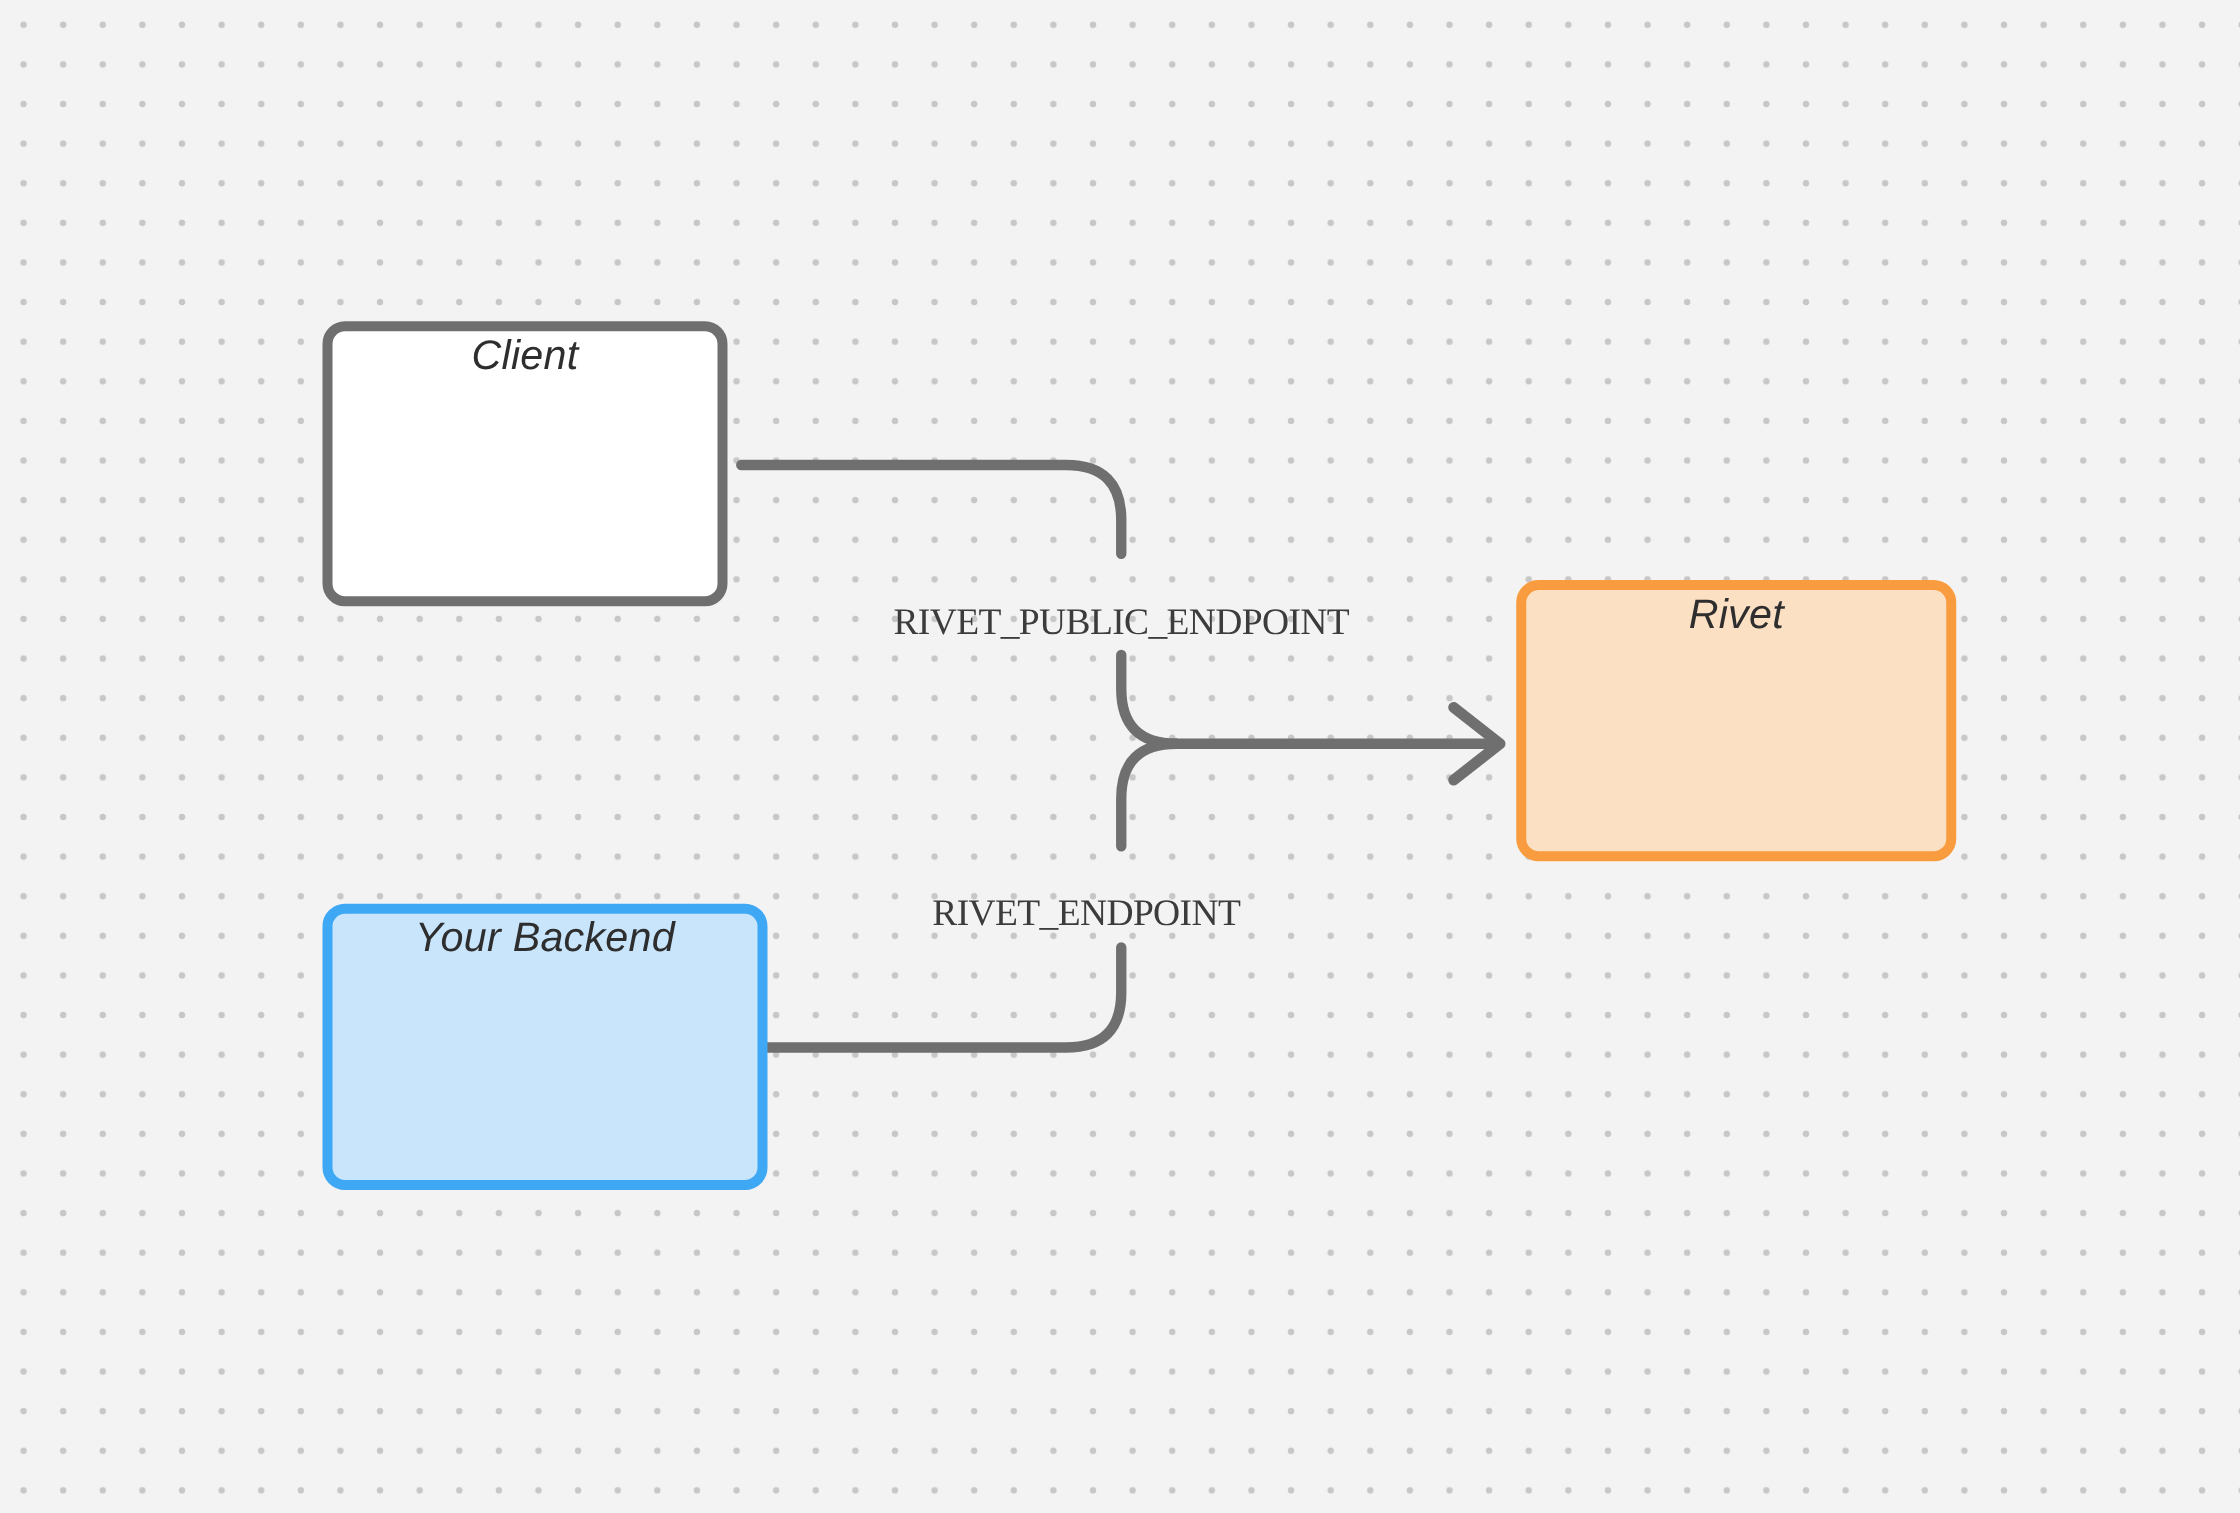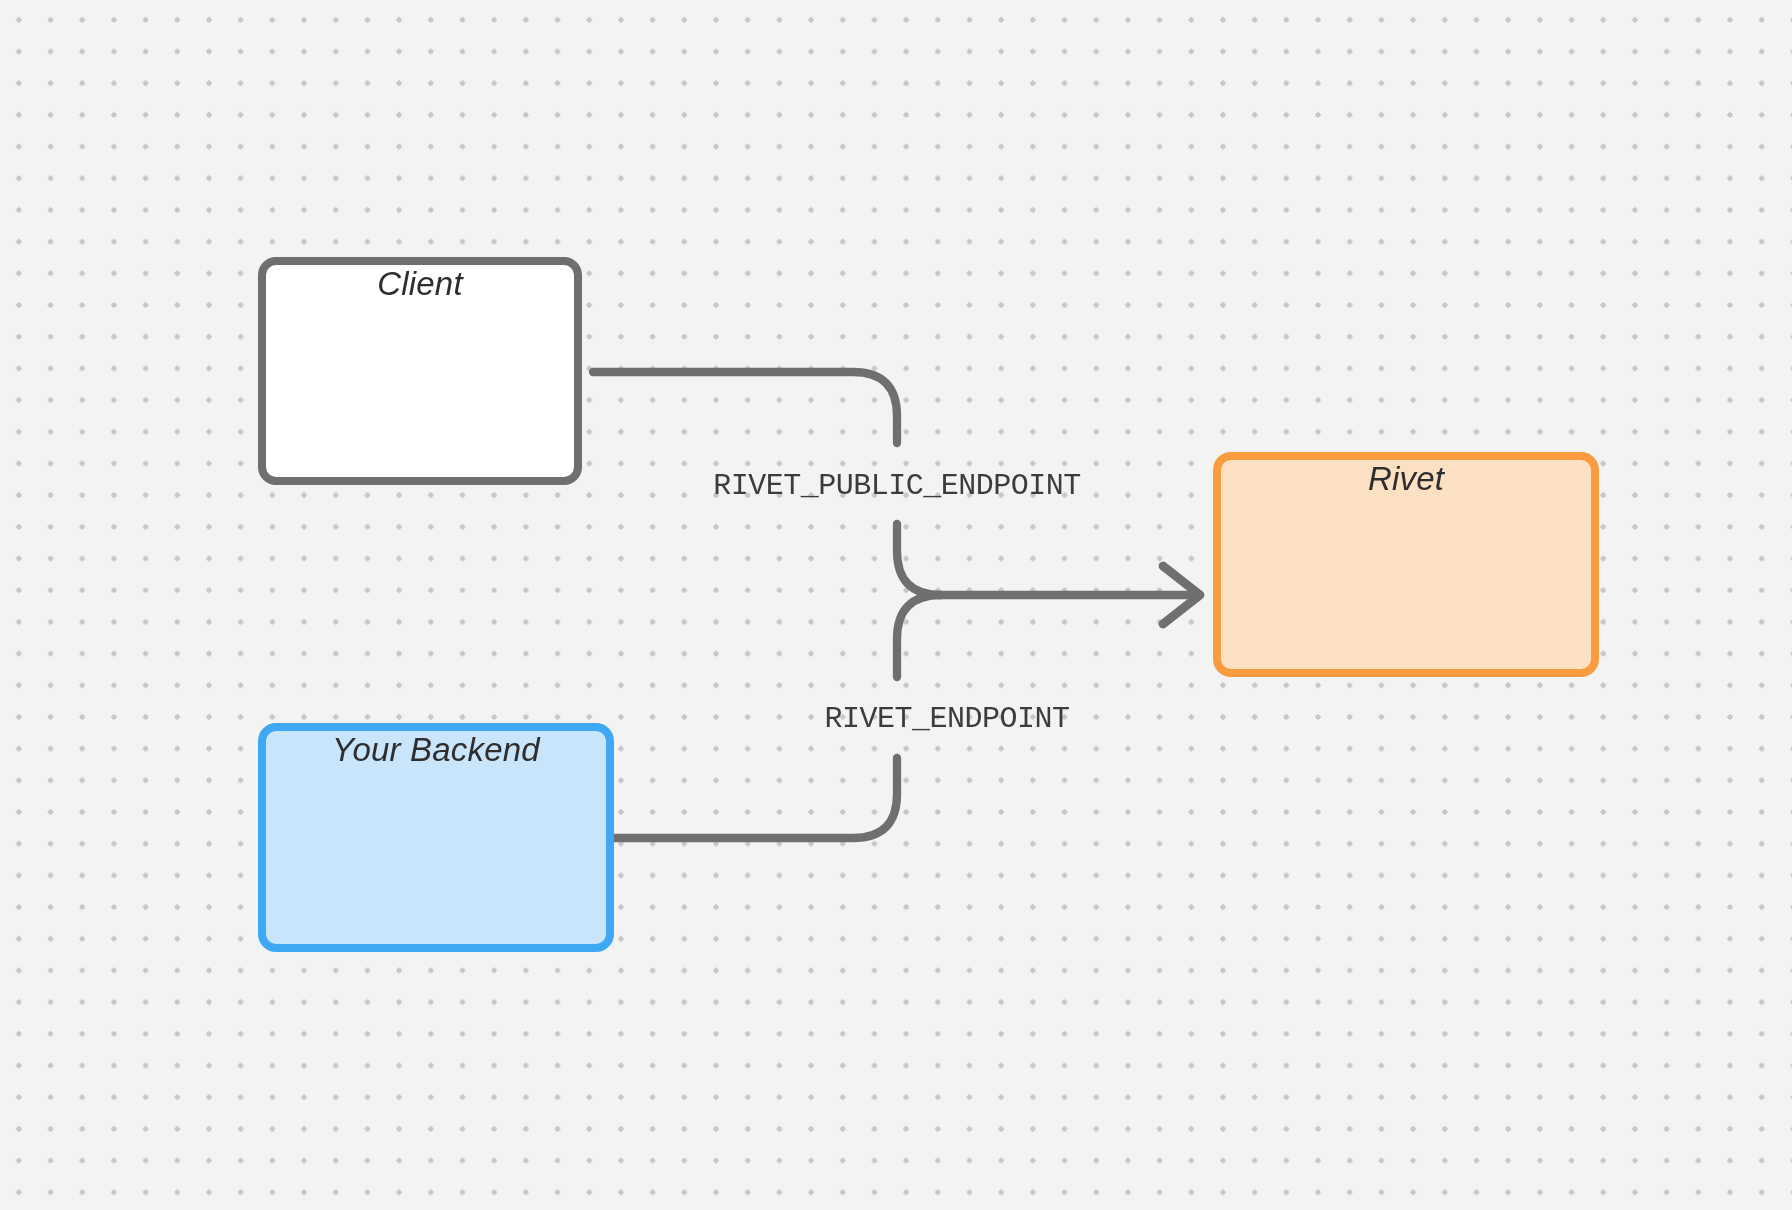--- a/index.html
+++ b/index.html
@@ -58,36 +58,37 @@
     left: 258px; top: 257px; width: 324px; height: 228px;
     background: #FFFFFF;
     border-color: #6F6F6F;
   }
   .node-backend {
     left: 258px; top: 723px; width: 356px; height: 229px;
     background: #C8E5FC;
     border-color: #3FA8F5;
   }
   .node-rivet {
-    left: 1213px; top: 452px; width: 386px; height: 225px;
+    left: 1213px; top: 464px; width: 352px; height: 225px;
     background: #FCE0C3;
     border-color: #F99C40;
   }
   .edge-label {
     position: absolute;
     transform: translate(-50%, -50%);
-    font-family: Liberation Mono, monospace;
+    font-family: Liberation Serif, serif;
     font-size: 30px;
     font-weight: 500;
     letter-spacing: -0.5px;
     color: #3C3C3C;
     white-space: nowrap;
+    margin-top: 12px;
   }
   .edge-label-public { left: 897px; top: 486px; }
-  .edge-label-private { left: 947px; top: 719px; }
+  .edge-label-private { left: 869px; top: 719px; }
 </style>
 </head>
 <body>
 
 <div class="stage">
 
   <svg class="connectors" viewBox="0 0 1792 1210" aria-hidden="true">
 
     <path class="connector" d="M 593 372 H 853 Q 897 372 897 416 V 443" stroke="#6F6F6F"></path>
     <path class="connector" d="M 897 524 V 551 Q 897 595 941 595" stroke="#6F6F6F"></path>

